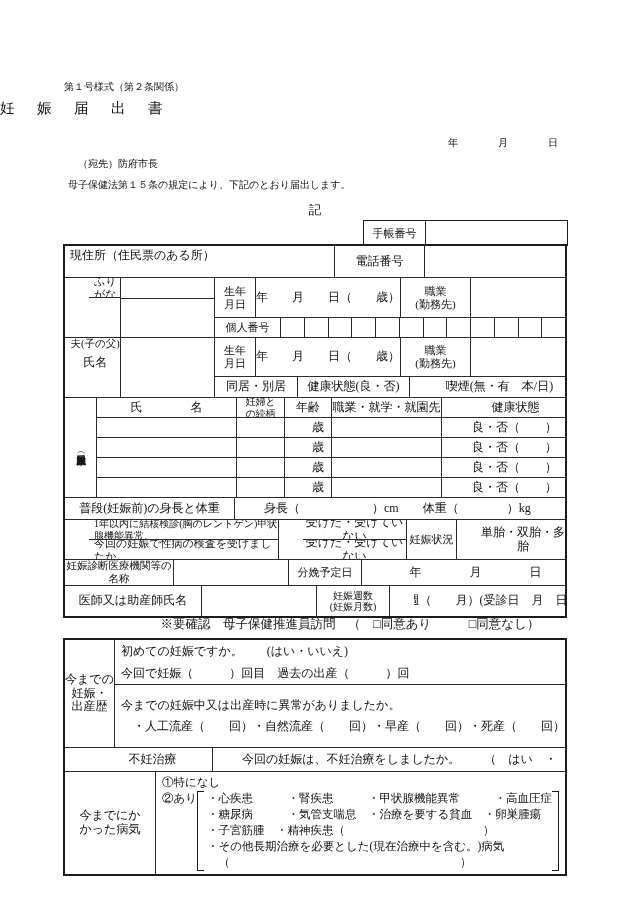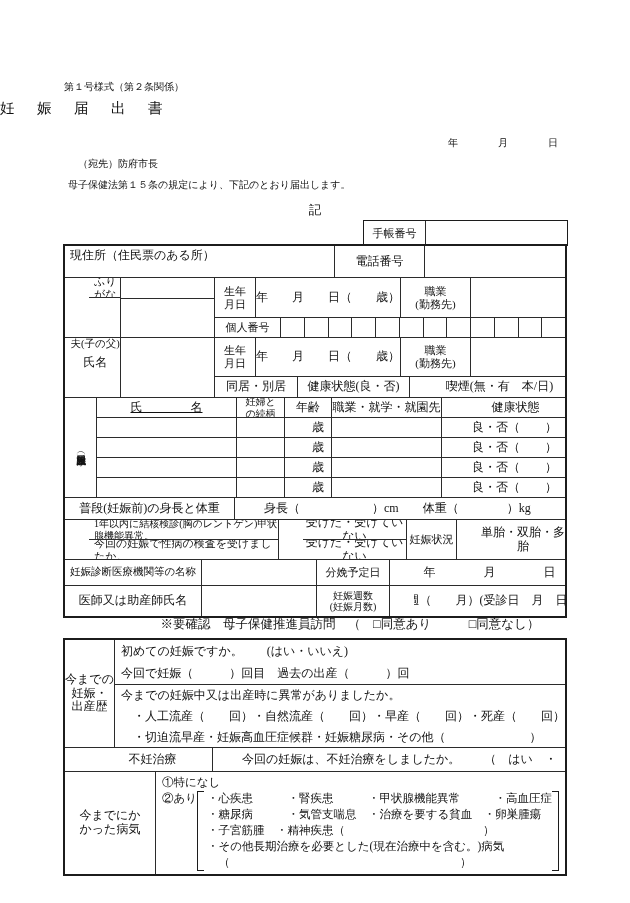--- a/index.html
+++ b/index.html
@@ -127,21 +127,21 @@
           <div class="td" style="width:112px;">健康状態(良・否)</div>
           <div class="td last pre" style="flex:1;">喫煙(無・有　本/日)</div>
         </div>
       </div>
     </div>
 
     <div class="tr" style="height:100px;">
       <div class="td vert" style="width:32px;">同居家族（上記以外）</div>
       <div class="col" style="flex:1;">
         <div class="sub bb" style="height:20px;">
-          <div class="td pre" style="width:140px;text-decoration:underline;">氏　　　　名</div>
+          <div class="td pre" style="width:140px;">氏　　　　名</div>
           <div class="td small two" style="width:48px;">
             <span>妊婦と</span>
             <span>の続柄</span>
           </div>
           <div class="td" style="width:47px;">年齢</div>
           <div class="td" style="width:110px;">職業・就学・就園先</div>
           <div class="td last" style="flex:1;">健康状態</div>
         </div>
         <div class="sub bb" style="height:20px;">
           <div class="td" style="width:140px;"></div>
@@ -198,21 +198,21 @@
       </div>
       <div class="col" style="width:128px;border-right:1px solid #2b2b2b;">
         <div class="td bb last" style="height:20px;border-right:none;">受けた・受けていない</div>
         <div class="td last" style="flex:1;border-right:none;">受けた・受けていない</div>
       </div>
       <div class="td s11" style="width:50px;">妊娠状況</div>
       <div class="td last" style="flex:1;">単胎・双胎・多胎</div>
     </div>
 
     <div class="tr" style="height:26px;">
-      <div class="td s105" style="width:137px;text-align:center;">妊娠診断医療機関等の名称</div>
+      <div class="td s105" style="width:109px;text-align:center;">妊娠診断医療機関等の名称</div>
       <div class="td" style="width:115px;"></div>
       <div class="td s11" style="width:73px;">分娩予定日</div>
       <div class="td last pre" style="flex:1;">年　　　　月　　　　日</div>
     </div>
 
     <div class="tr last" style="height:30px;">
       <div class="td" style="width:137px;">医師又は助産師氏名</div>
       <div class="td" style="width:115px;"></div>
       <div class="td small two" style="width:73px;">
         <span>妊娠週数</span>
@@ -233,21 +233,20 @@
         <span>出産歴</span>
       </div>
       <div class="col" style="flex:1;">
         <div class="lines bb" style="height:44px;padding-left:6px;">
           <div class="pre" style="font-size:12px;line-height:22px;">初めての妊娠ですか。　　(はい・いいえ)</div>
           <div class="pre" style="font-size:12px;line-height:22px;">今回で妊娠（　　　）回目　過去の出産（　　　）回</div>
         </div>
         <div class="lines" style="flex:1;padding-left:6px;">
           <div class="pre" style="font-size:12px;line-height:21px;">今までの妊娠中又は出産時に異常がありましたか。</div>
           <div class="pre" style="font-size:12px;line-height:21px;">　・人工流産（　　回）・自然流産（　　回）・早産（　　回）・死産（　　回）</div>
-          <div class="pre" style="font-size:12px;line-height:21px;">　・切迫流早産・妊娠高血圧症候群・妊娠糖尿病・その他（　　　　　　　）</div>
         </div>
       </div>
     </div>
 
     <div class="tr" style="height:24px;padding-left:28px;">
       <div class="td" style="width:120px;">不妊治療</div>
       <div class="td last left pre" style="flex:1;">今回の妊娠は、不妊治療をしましたか。　　（　はい　・　いいえ　）</div>
     </div>
 
     <div class="tr last" style="height:102px;">

